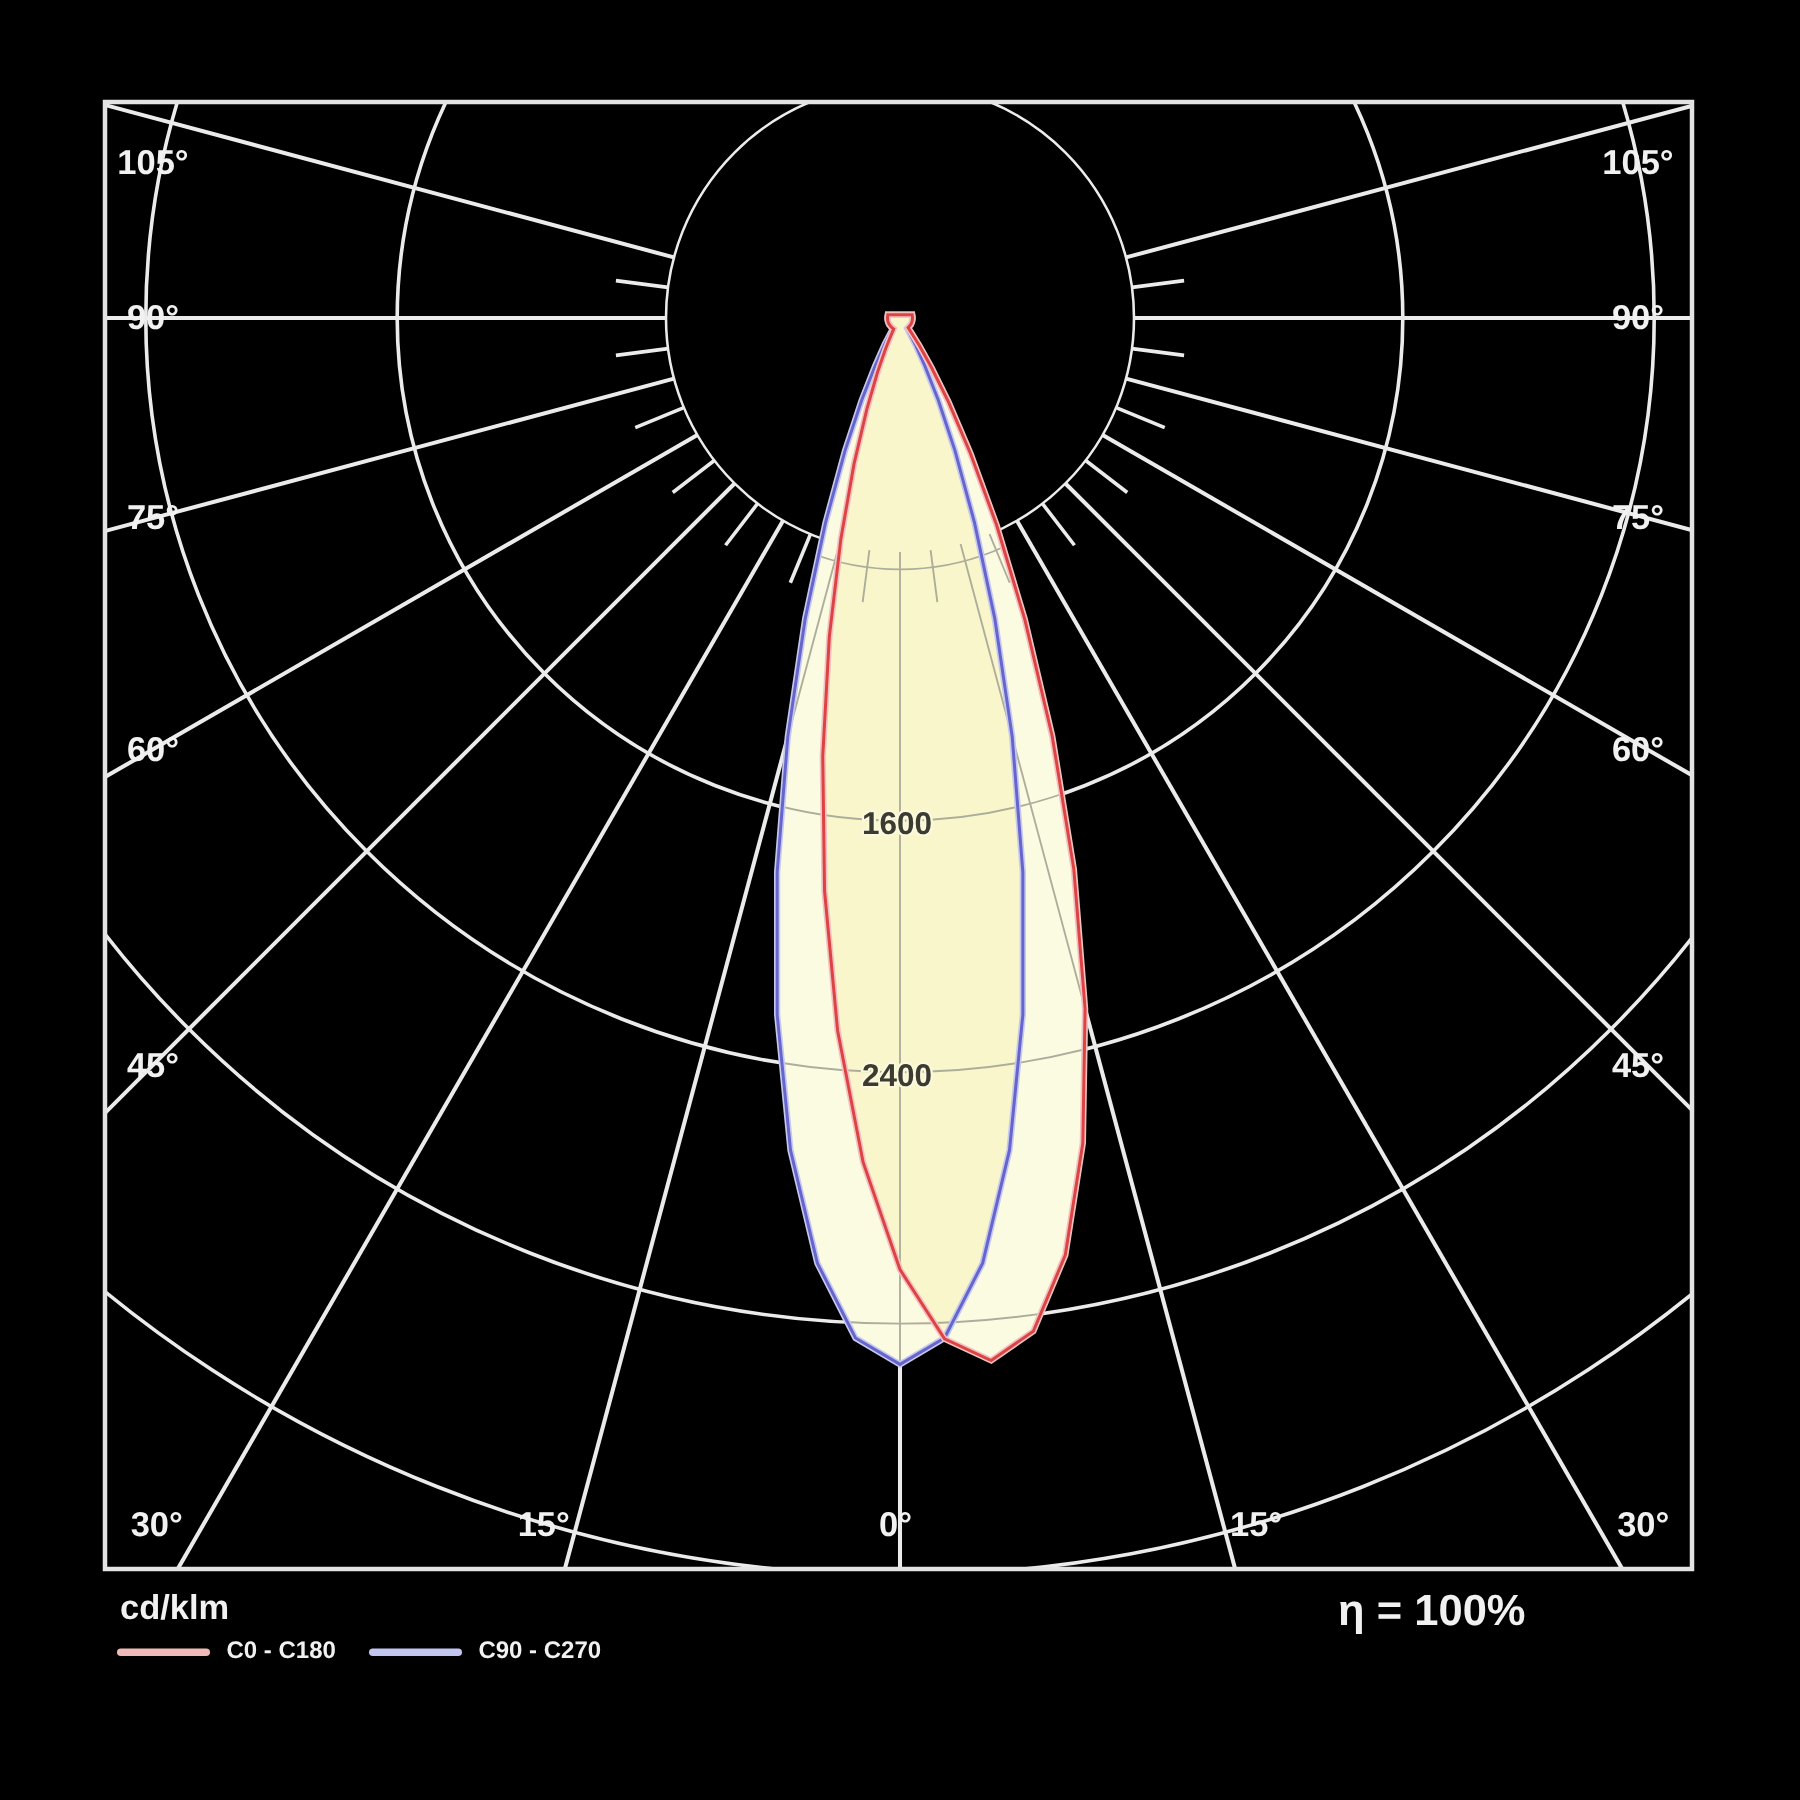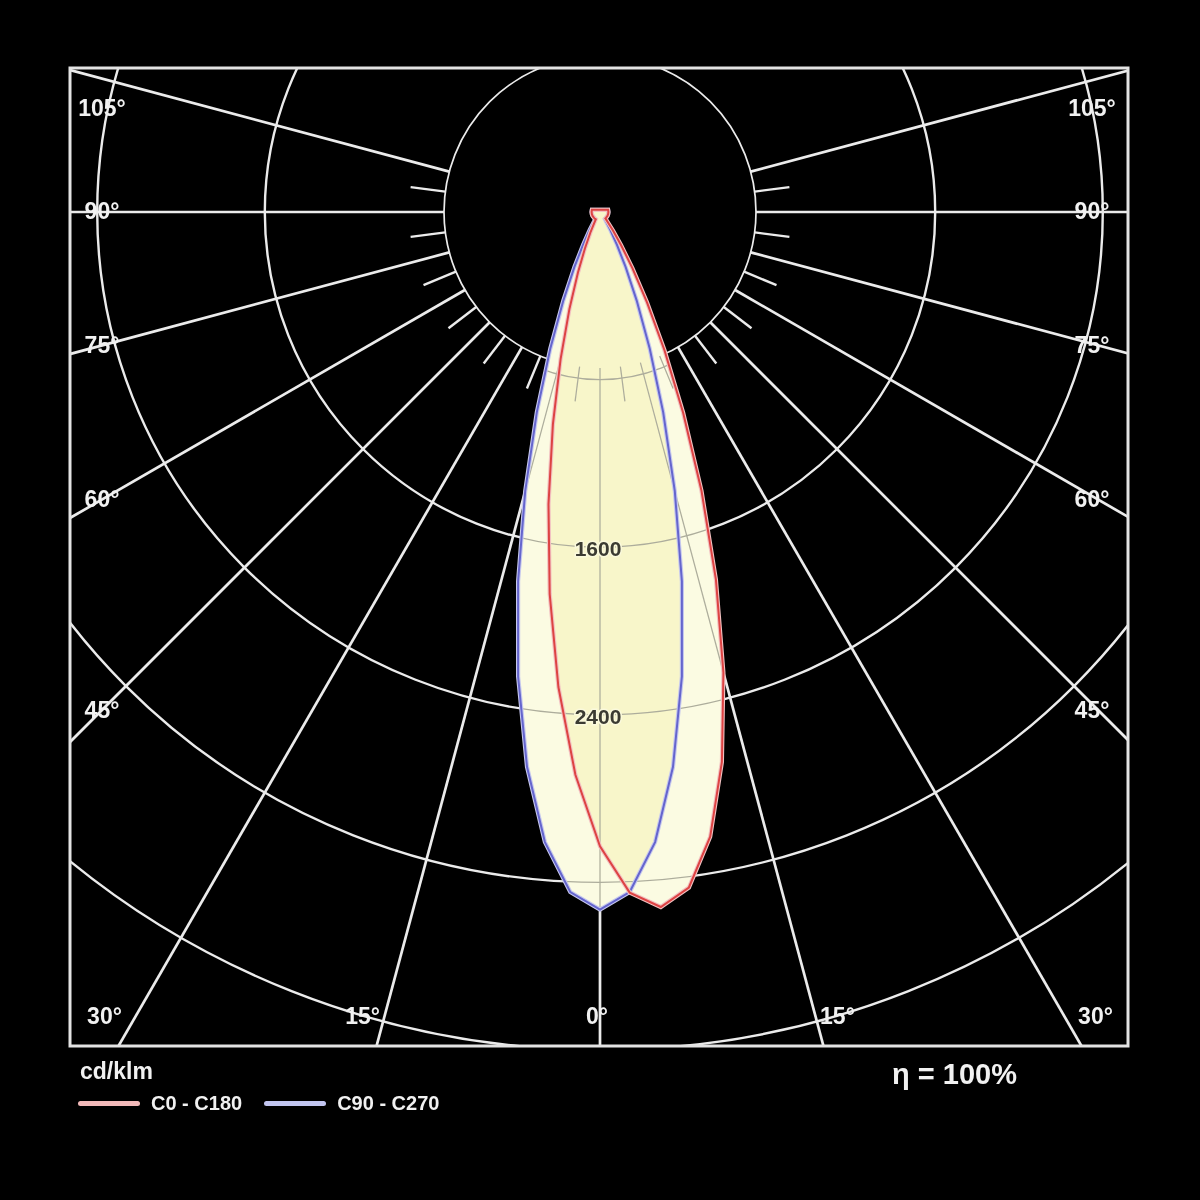--- a/index.html
+++ b/index.html
@@ -6,21 +6,21 @@
     font-family:"Liberation Sans",sans-serif;}
   .canvas{position:relative;width:1200px;height:1200px;background:#000;}
   svg{position:absolute;left:0;top:0;}
   .legend{position:absolute;left:0;top:1056px;width:1104px;color:#f1f1f1;}
   .legend-top{position:relative;height:30px;}
   .unit-label{position:absolute;left:80px;top:2px;font-size:23px;font-weight:bold;}
   .eff-label{position:absolute;right:87px;top:2px;font-size:29px;font-weight:bold;}
   .legend-row{position:absolute;left:78px;top:36px;display:flex;align-items:center;}
   .legend-item{display:flex;align-items:center;margin-right:22px;}
   .swatch{display:inline-block;width:62px;height:5px;border-radius:3px;margin-right:11px;}
-  .series-label{font-size:20px;font-weight:bold;}
+  .series-label{font-size:16px;font-weight:bold;}
 </style>
 </head>
 <body>
 
 <div class="canvas">
   <svg id="polar-chart" width="1200" height="1200" viewBox="0 0 1200 1200">
       <defs>
         <clipPath id="cpRect">
           <rect x="71" y="69" width="1056" height="976"></rect>
         </clipPath>

